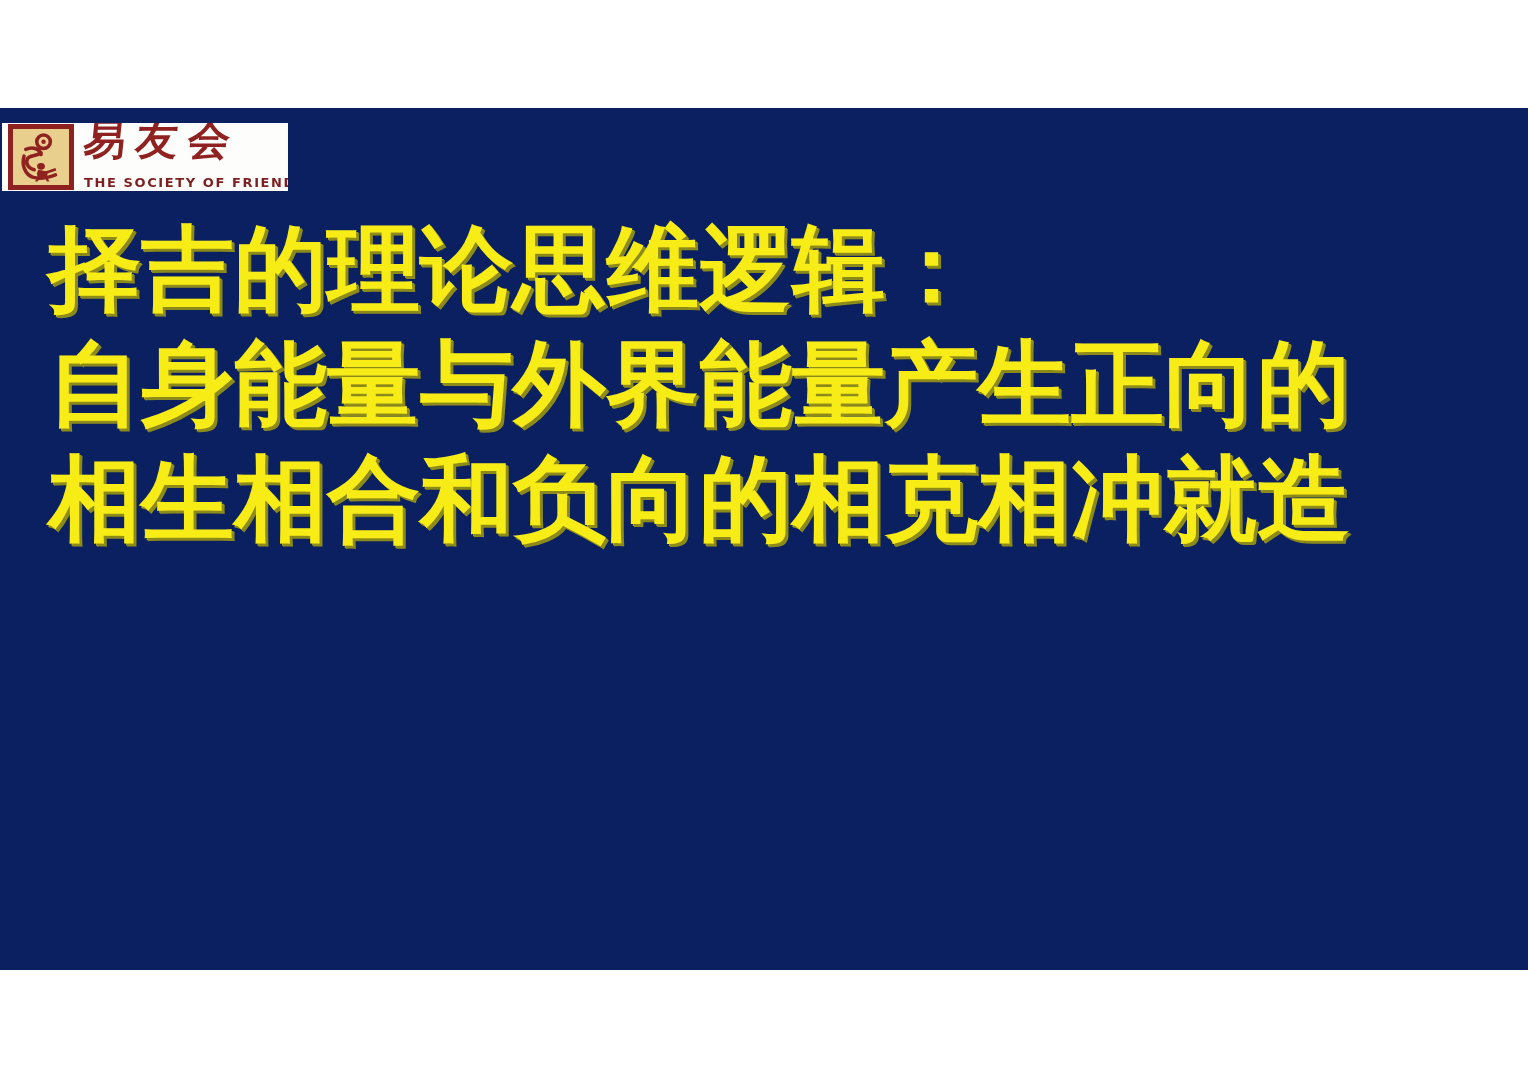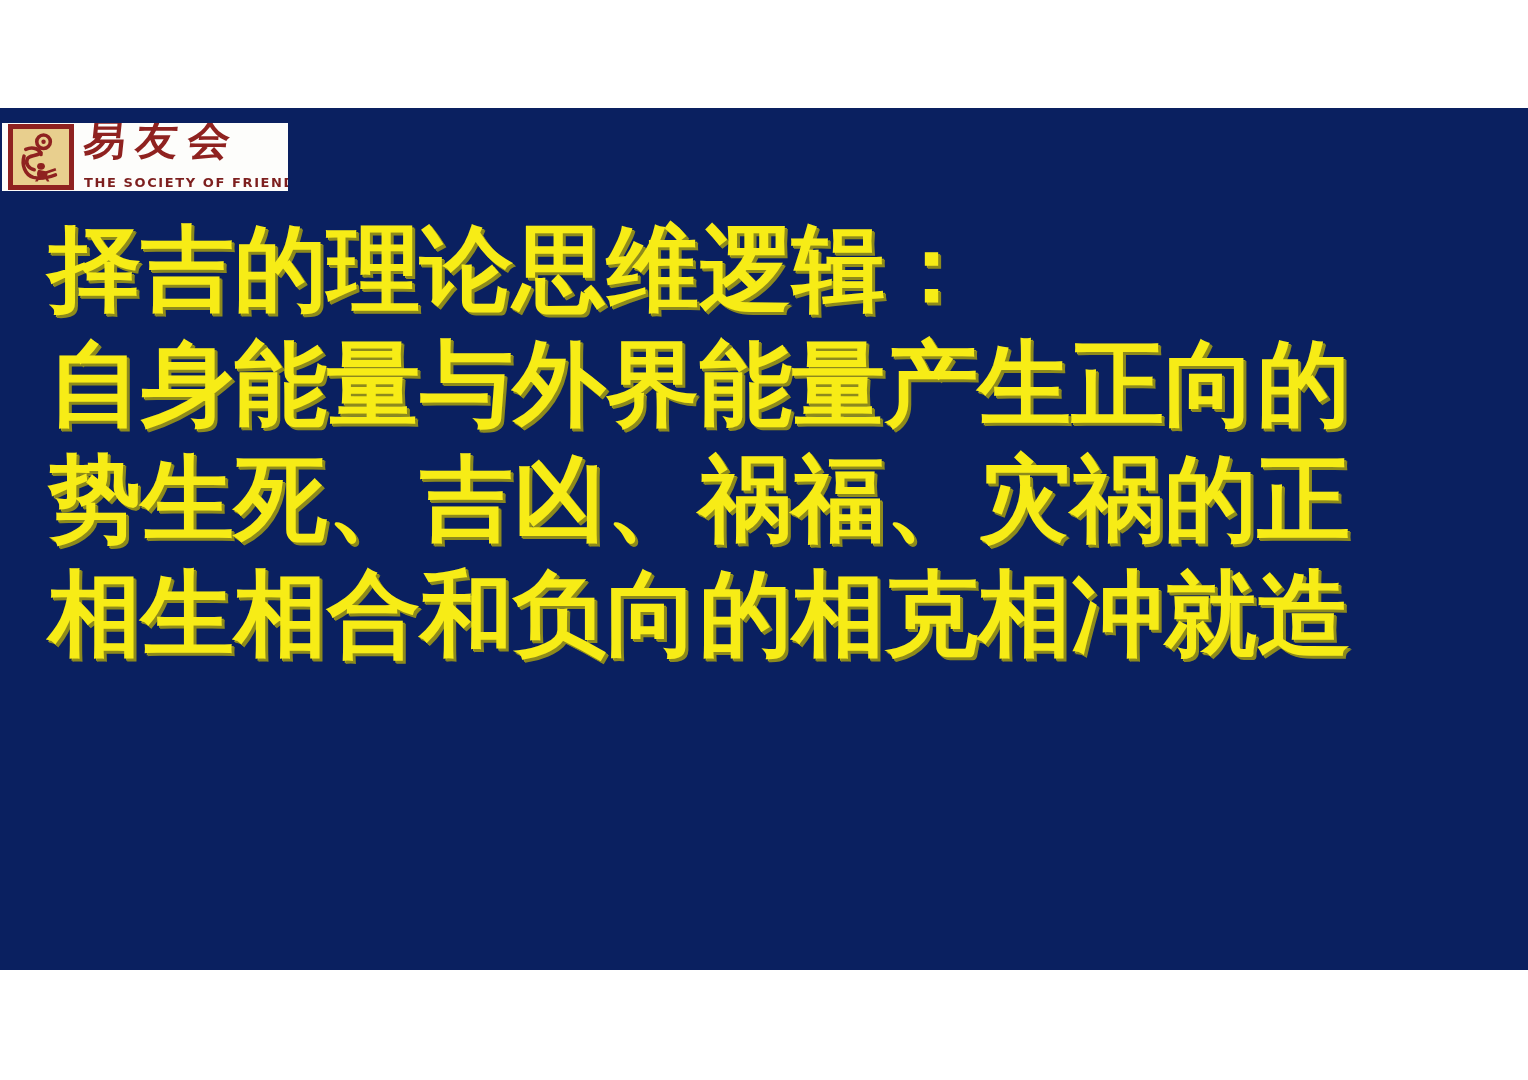--- a/index.html
+++ b/index.html
@@ -138,18 +138,17 @@
       <div id="logo-words">
         <div class="logo-cn">易友会</div>
         <div class="logo-en">THE SOCIETY OF FRIENDS</div>
       </div>
 
     </div>
 
     <div id="body-text">
       <div class="text-line">择吉的理论思维逻辑：</div>
       <div class="text-line">自身能量与外界能量产生正向的</div>
-      <div class="text-line">势生死、吉凶、祸福、灾祸的正</div>
       <div class="text-line">相生相合和负向的相克相冲就造</div>
     </div>
 
   </div>
 </div>
 
 </body></html>

